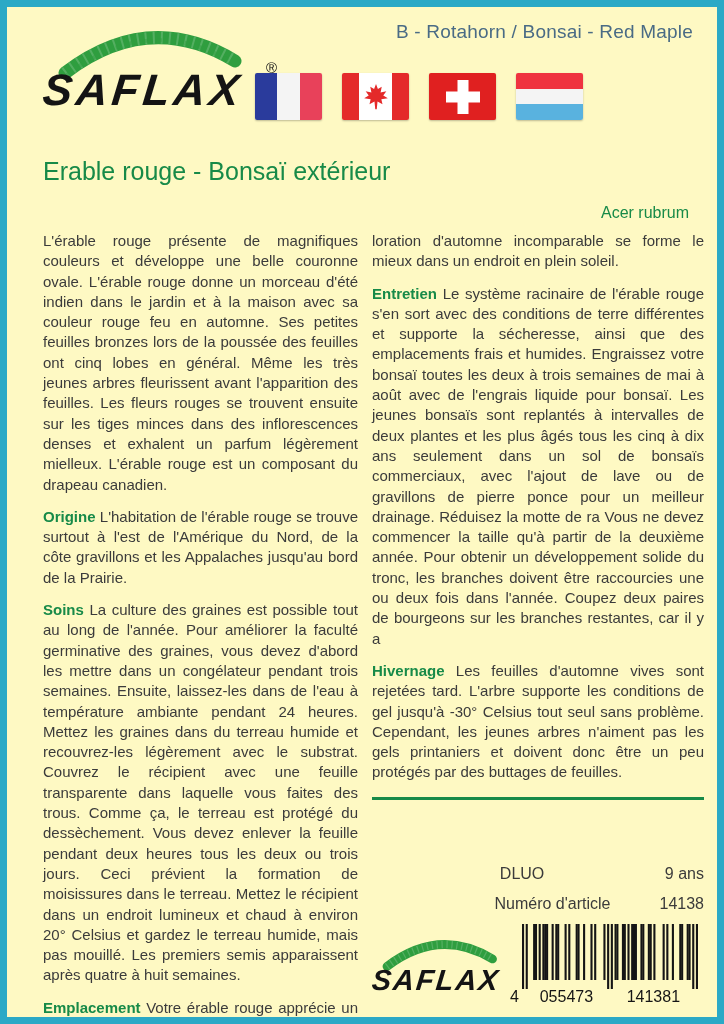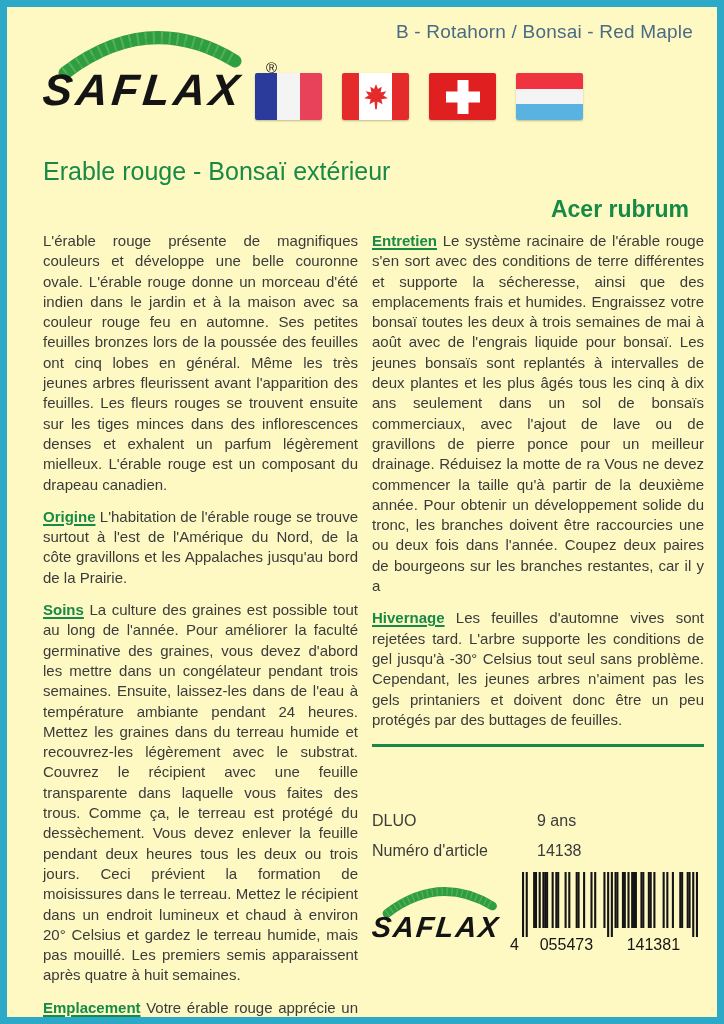--- a/index.html
+++ b/index.html
@@ -35,38 +35,38 @@
   .flag{width:67px;height:47px;position:relative;border-radius:2px;overflow:hidden;
         box-shadow:0 1px 2px rgba(0,0,0,.25);}
   .flag .v{position:absolute;top:0;bottom:0;}
   .flag .h{position:absolute;left:0;right:0;}
   
   .title{
     position:absolute;left:36px;top:150px;
     font-size:25px;font-weight:400;color:var(--green,#178A48);
   }
   .latin{
-    position:absolute;right:28px;top:189px;
-    font-size:23px;color:var(--green,#178A48);font-weight:bold;
+    position:absolute;right:28px;top:197px;
+    font-size:16px;color:var(--green,#178A48);
   }
   
   .columns{
     position:absolute;left:36px;top:212px;width:661px;
     display:flex;gap:14px;
   }
   .col{flex:1;font-size:15px;line-height:20.3px;text-align:justify;}
   .col p{margin:12px 0 7px 0;}
   .sect{
     color:var(--green,#178A48);font-weight:700;
-    text-decoration:underline;text-decoration-thickness:2px;text-underline-offset:2px;
+    text-decoration-thickness:2px;text-underline-offset:2px;
   }
   .divider{height:3px;background:var(--green,#178A48);margin-top:14px;}
   
   .info{margin-top:64px;font-size:16px;text-align:left;}
-  .info .row{display:flex;margin-bottom:10px;}
+  .info .row{display:flex;margin-bottom:10px;justify-content:flex-end;}
   .info .lab{width:165px;}
   .bottom-row{display:flex;align-items:flex-end;margin-top:4px;}
   .mini-brand{position:relative;width:136px;height:90px;flex:none;}
   .mini-brand .arc{position:absolute;left:10px;top:8px;}
   .mini-brand .word{
     position:absolute;left:0px;top:44px;
     font-size:29px;font-weight:700;font-style:italic;
     letter-spacing:2px;color:#141414;transform:skewX(-6deg);white-space:nowrap;
   }
   .barcode-box{margin-left:auto;}
@@ -120,20 +120,21 @@
 
   <div class="columns">
     <div class="col" id="col-left">
         <p><span>L'érable rouge présente de magnifiques couleurs et développe une belle couronne ovale. L'érable rouge donne un morceau d'été indien dans le jardin et à la maison avec sa couleur rouge feu en automne. Ses petites feuilles bronzes lors de la poussée des feuilles ont cinq lobes en général. Même les très jeunes arbres fleurissent avant l'apparition des feuilles. Les fleurs rouges se trouvent ensuite sur les tiges minces dans des inflorescences denses et exhalent un parfum légèrement mielleux. L'érable rouge est un composant du drapeau canadien.</span></p>
         <p><span class="sect">Origine</span> <span>L'habitation de l'érable rouge se trouve surtout à l'est de l'Amérique du Nord, de la côte gravillons et les Appalaches jusqu'au bord de la Prairie.</span></p>
         <p><span class="sect">Soins</span> <span>La culture des graines est possible tout au long de l'année. Pour améliorer la faculté germinative des graines, vous devez d'abord les mettre dans un congélateur pendant trois semaines. Ensuite, laissez-les dans de l'eau à température ambiante pendant 24 heures. Mettez les graines dans du terreau humide et recouvrez-les légèrement avec le substrat. Couvrez le récipient avec une feuille transparente dans laquelle vous faites des trous. Comme ça, le terreau est protégé du dessèchement. Vous devez enlever la feuille pendant deux heures tous les deux ou trois jours. Ceci prévient la formation de moisissures dans le terreau. Mettez le récipient dans un endroit lumineux et chaud à environ 20° Celsius et gardez le terreau humide, mais pas mouillé. Les premiers semis apparaissent après quatre à huit semaines.</span></p>
         <p><span class="sect">Emplacement</span> <span>Votre érable rouge apprécie un emplacement lumineux et ensoleillé. Il est aussi possible de le mettre dans un endroit avec de l'ombre lumineux. Cependant, la co-</span></p>
       </div>
     <div class="col" id="col-right">
 
+    <p><span>loration d'automne incomparable se forme le mieux dans un endroit en plein soleil.</span></p>
         <p><span class="sect">Entretien</span> <span>Le système racinaire de l'érable rouge s'en sort avec des conditions de terre différentes et supporte la sécheresse, ainsi que des emplacements frais et humides. Engraissez votre bonsaï toutes les deux à trois semaines de mai à août avec de l'engrais liquide pour bonsaï. Les jeunes bonsaïs sont replantés à intervalles de deux plantes et les plus âgés tous les cinq à dix ans seulement dans un sol de bonsaïs commerciaux, avec l'ajout de lave ou de gravillons de pierre ponce pour un meilleur drainage. Réduisez la motte de ra Vous ne devez commencer la taille qu'à partir de la deuxième année. Pour obtenir un développement solide du tronc, les branches doivent être raccourcies une ou deux fois dans l'année. Coupez deux paires de bourgeons sur les branches restantes, car il y a</span></p>
         <p><span class="sect">Hivernage</span> <span>Les feuilles d'automne vives sont rejetées tard. L'arbre supporte les conditions de gel jusqu'à -30° Celsius tout seul sans problème. Cependant, les jeunes arbres n'aiment pas les gels printaniers et doivent donc être un peu protégés par des buttages de feuilles.</span></p>
         <div class="divider"></div>
         <div class="info">
           <div class="row">
             <span class="lab">DLUO</span>
             <span>9 ans</span>
           </div>
           <div class="row">
             <span class="lab">Numéro d'article</span>

